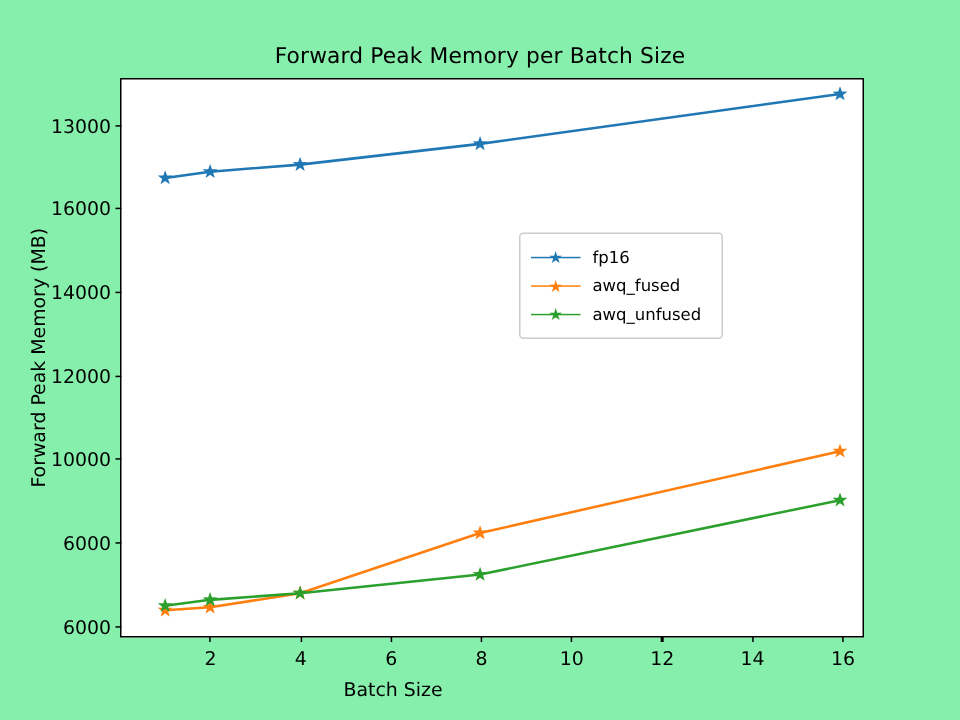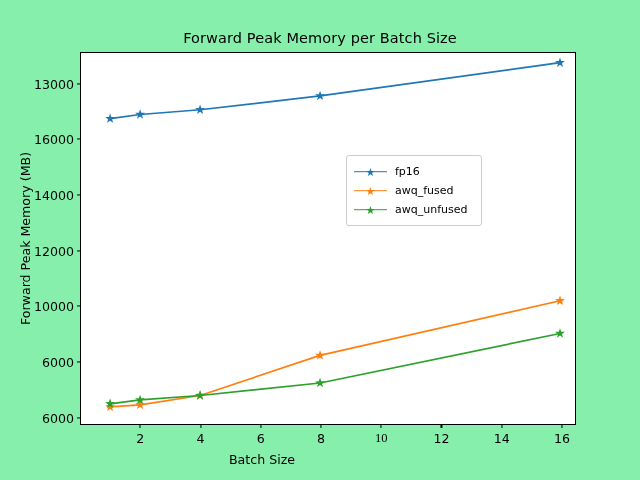--- a/index.html
+++ b/index.html
@@ -192,21 +192,21 @@
       <div class="ytick" style="top: 30.6194px;">13000</div>
       <div class="ytick-mark" style="top: 30.6194px;"></div>
       <div class="xtick" style="left: 59.3273px;">2</div>
       <div class="xtick-mark" style="left: 59.3273px;"></div>
       <div class="xtick" style="left: 119.558px;">4</div>
       <div class="xtick-mark" style="left: 119.558px;"></div>
       <div class="xtick" style="left: 179.789px;">6</div>
       <div class="xtick-mark" style="left: 179.789px;"></div>
       <div class="xtick" style="left: 240.019px;">8</div>
       <div class="xtick-mark" style="left: 240.019px;"></div>
-      <div class="xtick" style="left: 300.25px; font-family: Liberation Serif, serif;">10</div>
+      <div class="xtick" style="left: 300.25px;">10</div>
       <div class="xtick-mark" style="left: 300.25px;"></div>
       <div class="xtick" style="left: 360.481px; text-align: center;">12</div>
       <div class="xtick-mark" style="left: 360.481px;"></div>
       <div class="xtick" style="left: 420.712px;">14</div>
       <div class="xtick-mark" style="left: 420.712px;"></div>
       <div class="xtick" style="left: 480.942px;">16</div>
       <div class="xtick-mark" style="left: 480.942px;"></div>
     </div>
 
   <div id="ylabel-holder">

